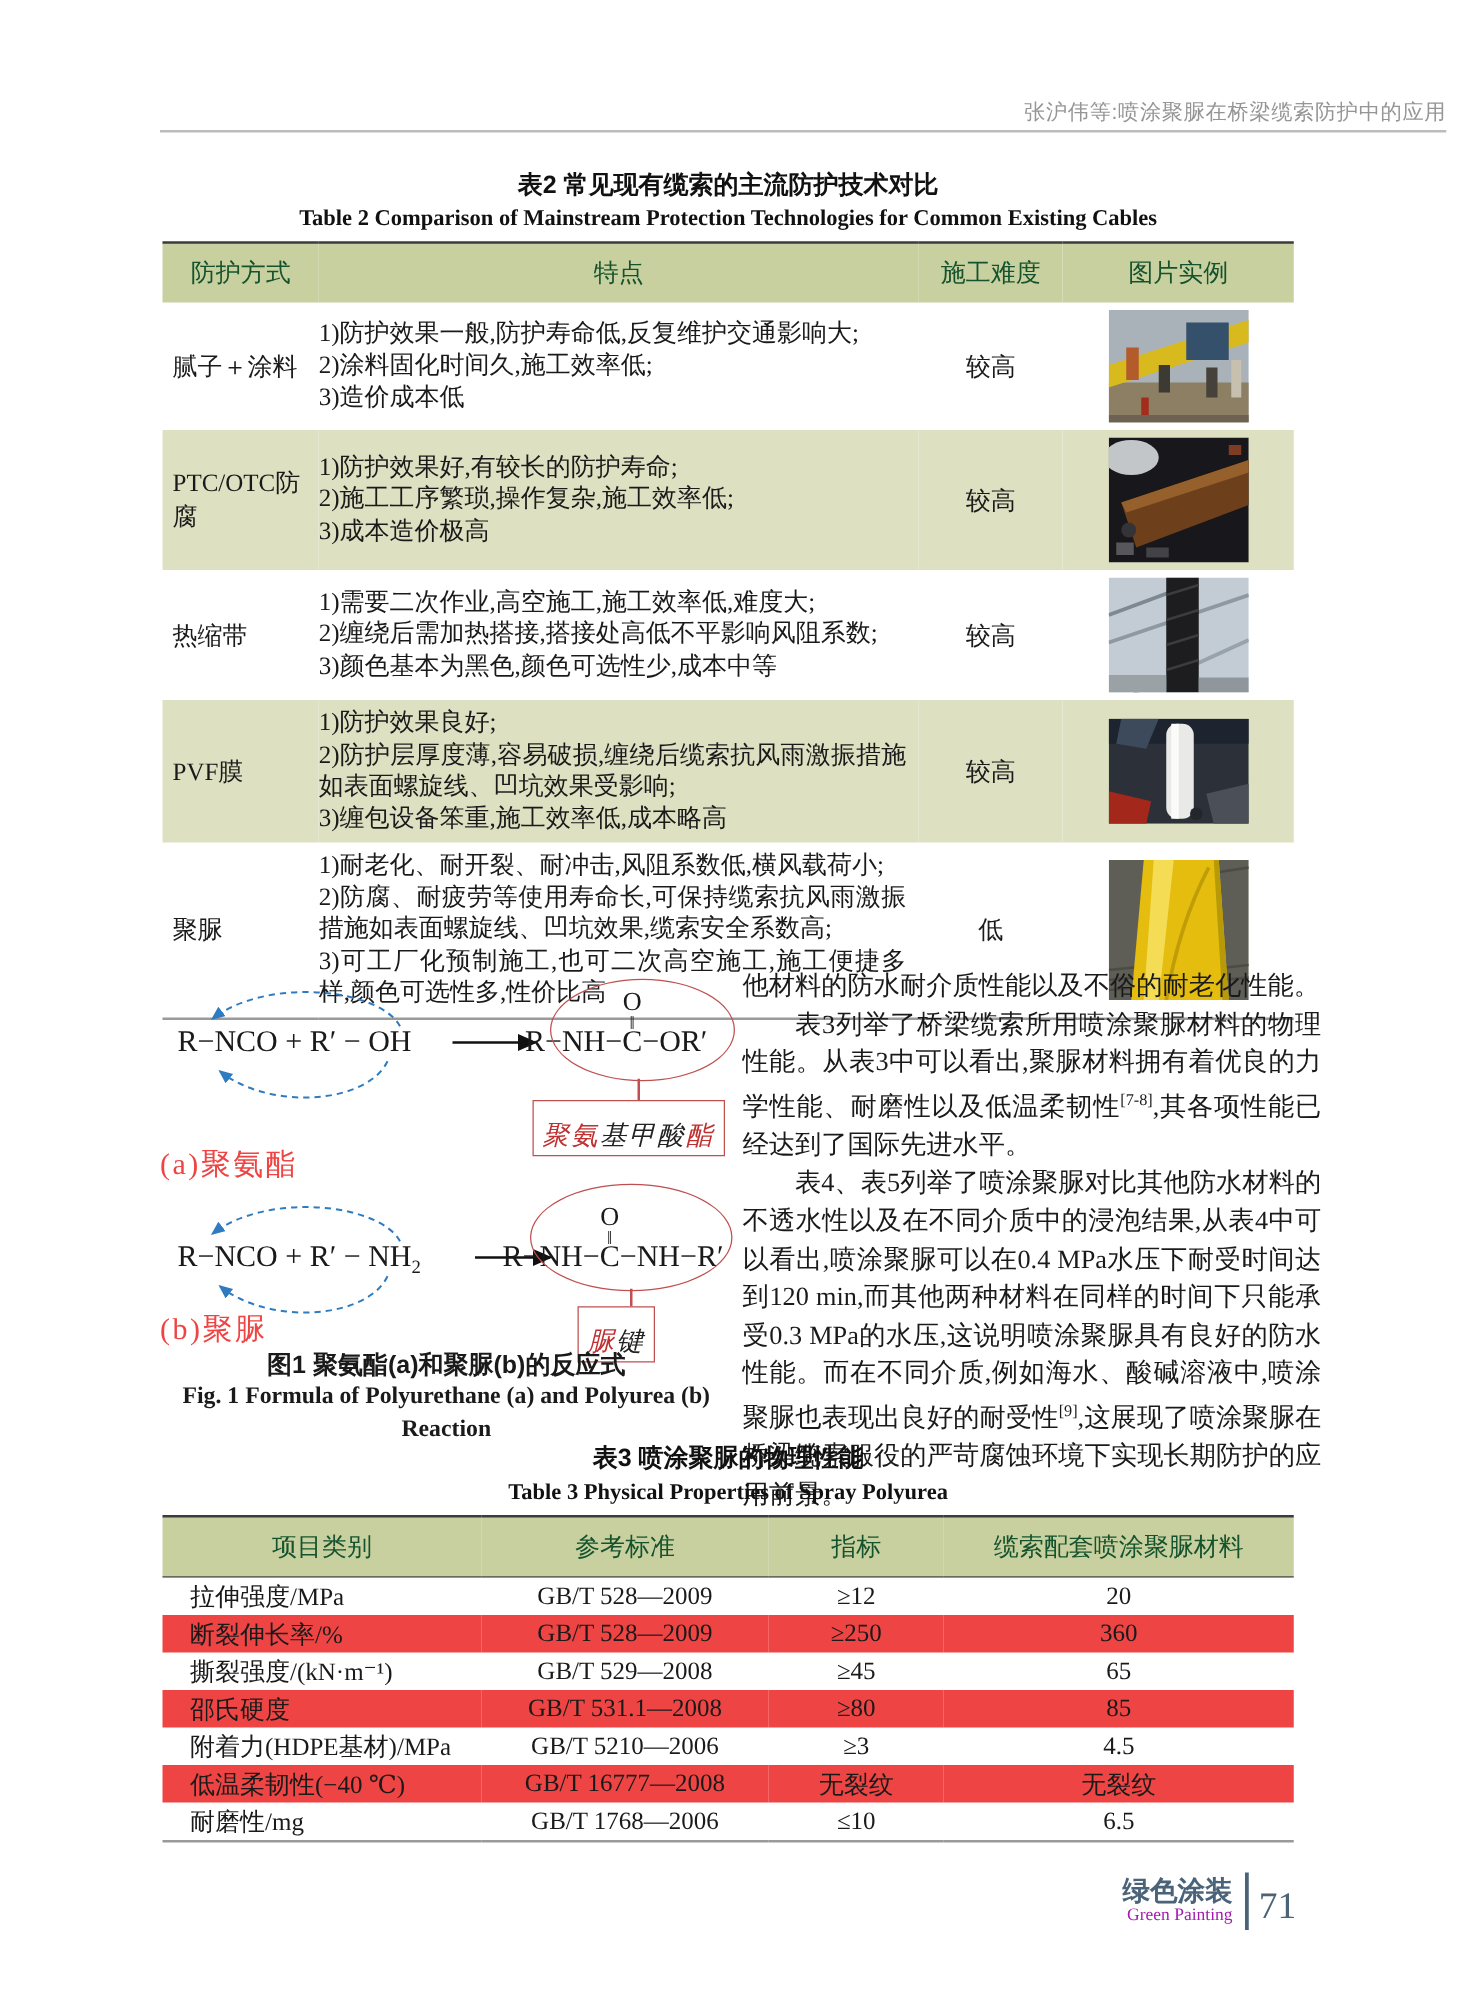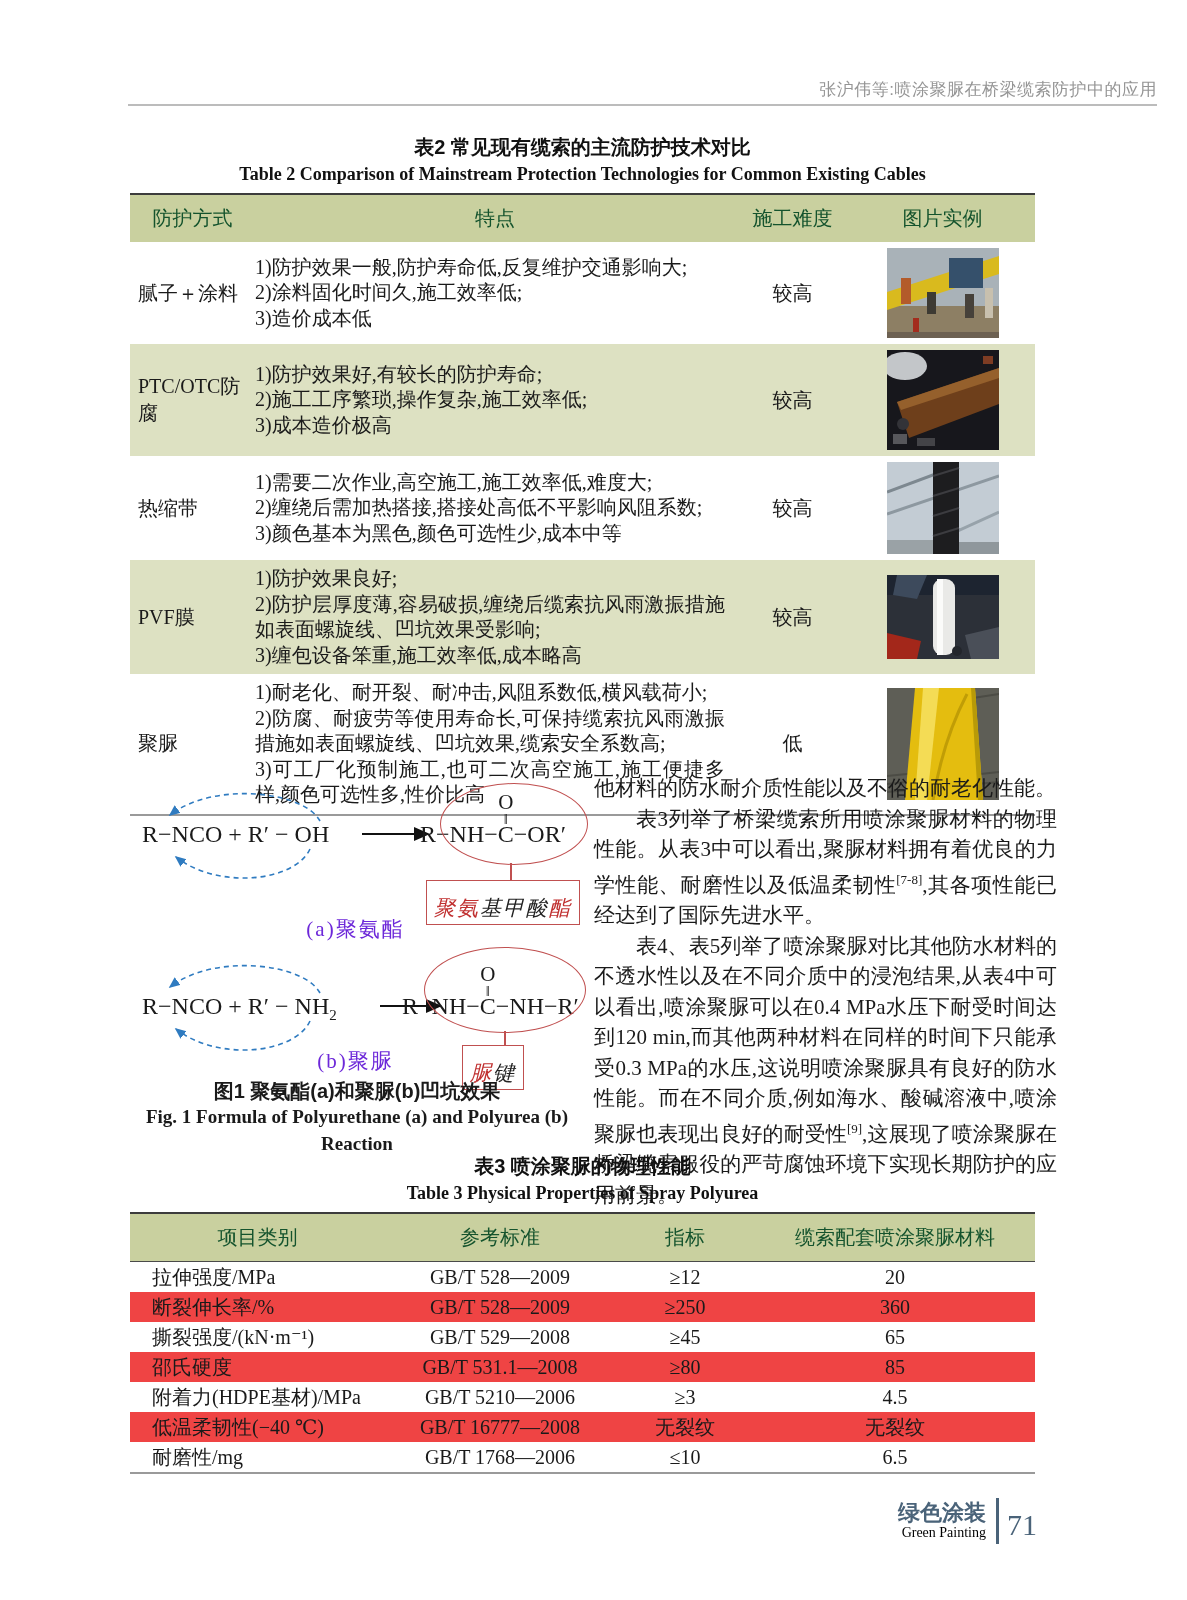--- a/index.html
+++ b/index.html
@@ -58,22 +58,22 @@
   .cabove .db{font-size:15px;line-height:11px;}
   .red-ellipse{position:absolute;border:1.6px solid #c05050;border-radius:50%;}
   .red-vline{position:absolute;width:2px;background:#c05050;}
   .red-box{
     position:absolute;border:1.6px solid #c05050;padding:13px 7px 2px 7px;
     font-size:21px;white-space:nowrap;letter-spacing:2px;font-style:italic;
   }
   .red-box .r{color:#c03030;}
   .red-box .k{color:#222;}
   .sub-caption{
-    position:absolute;left:0;width:455px;text-align:center;
-    color:#6d28d9;font-size:21px;letter-spacing:2px;
+    position:absolute;left:0;width:455px;text-align:left;
+    color:#ef4444;font-size:24px;letter-spacing:2px;
   }
   .figcap-cn{
     position:absolute;left:0;width:458px;text-align:center;
     font-family:"Liberation Sans","DejaVu Sans",sans-serif;font-weight:bold;font-size:20px;
   }
   .figcap-en{
     position:absolute;left:0;width:458px;text-align:center;
     font-weight:bold;font-size:19px;
   }
   .arcs{position:absolute;}
@@ -97,21 +97,21 @@
   .footer{
     position:absolute;top:1498px;left:700px;width:337px;
     display:flex;justify-content:flex-end;align-items:center;
   }
   .f-cn{
     font-family:"Liberation Sans","DejaVu Sans",sans-serif;font-weight:bold;
     font-size:22px;color:#4a6379;line-height:24px;text-align:right;
   }
   .f-en{
     font-family:"Liberation Serif","DejaVu Serif",serif;
-    font-size:14px;color:#000000;line-height:16px;text-align:right;
+    font-size:14px;color:#a21caf;line-height:16px;text-align:right;
   }
   .f-bar{width:3px;height:46px;background:#4a6379;margin:0 8px 0 10px;}
   .f-num{font-size:30px;color:#4a6379;font-family:"Liberation Serif","DejaVu Serif",serif;margin-top:8px;}
 </style>
 </head>
 <body>
 
 <svg width="0" height="0" style="position:absolute">
   <defs>
     <marker id="arwB" markerWidth="8" markerHeight="8" refX="6" refY="3" orient="auto">
@@ -289,21 +289,21 @@
     <svg class="arrow-svg" style="left:250px;top:54px;" width="72" height="14">
       <line x1="2" y1="7" x2="62" y2="7" stroke="#111" stroke-width="2" marker-end="url(#arwK)"></line>
     </svg>
     <div class="prod" style="left:274px;top:48px;"><span>R−NH−</span><span class="cstack"><span class="cabove"><span>O</span><br><span class="db">‖</span></span><span>C</span></span><span>−NH−R′</span></div>
     <div class="red-ellipse" style="left:296px;top:2px;width:160px;height:84px;"></div>
     <div class="red-vline" style="left:376px;top:86px;height:14px;"></div>
     <div class="red-box" style="left:334px;top:100px;"><span class="r">脲</span><span class="k">键</span></div>
     <div class="sub-caption" style="top:102px;">(b)聚脲</div>
   </div>
 
-  <div class="figcap-cn" style="top:303px;">图1  聚氨酯(a)和聚脲(b)凹坑效果</div>
+  <div class="figcap-cn" style="top:303px;">图1  聚氨酯(a)和聚脲(b)的反应式</div>
   <div class="figcap-en" style="top:331px;">Fig. 1   Formula of Polyurethane (a) and Polyurea (b)</div>
   <div class="figcap-en" style="top:358px;">Reaction</div>
 </div>
 
 <div class="bodycol">
   <p>他材料的防水耐介质性能以及不俗的耐老化性能。</p>
   <p class="ind"><span>表3列举了桥梁缆索所用喷涂聚脲材料的物理性能。从表3中可以看出,聚脲材料拥有着优良的力学性能、耐磨性以及低温柔韧性</span><sup>[7-8]</sup><span>,其各项性能已经达到了国际先进水平。</span></p>
   <p class="ind"><span>表4、表5列举了喷涂聚脲对比其他防水材料的不透水性以及在不同介质中的浸泡结果,从表4中可以看出,喷涂聚脲可以在0.4 MPa水压下耐受时间达到120 min,而其他两种材料在同样的时间下只能承受0.3 MPa的水压,这说明喷涂聚脲具有良好的防水性能。而在不同介质,例如海水、酸碱溶液中,喷涂聚脲也表现出良好的耐受性</span><sup>[9]</sup><span>,这展现了喷涂聚脲在桥梁缆索服役的严苛腐蚀环境下实现长期防护的应用前景。</span></p>
 </div>
 

